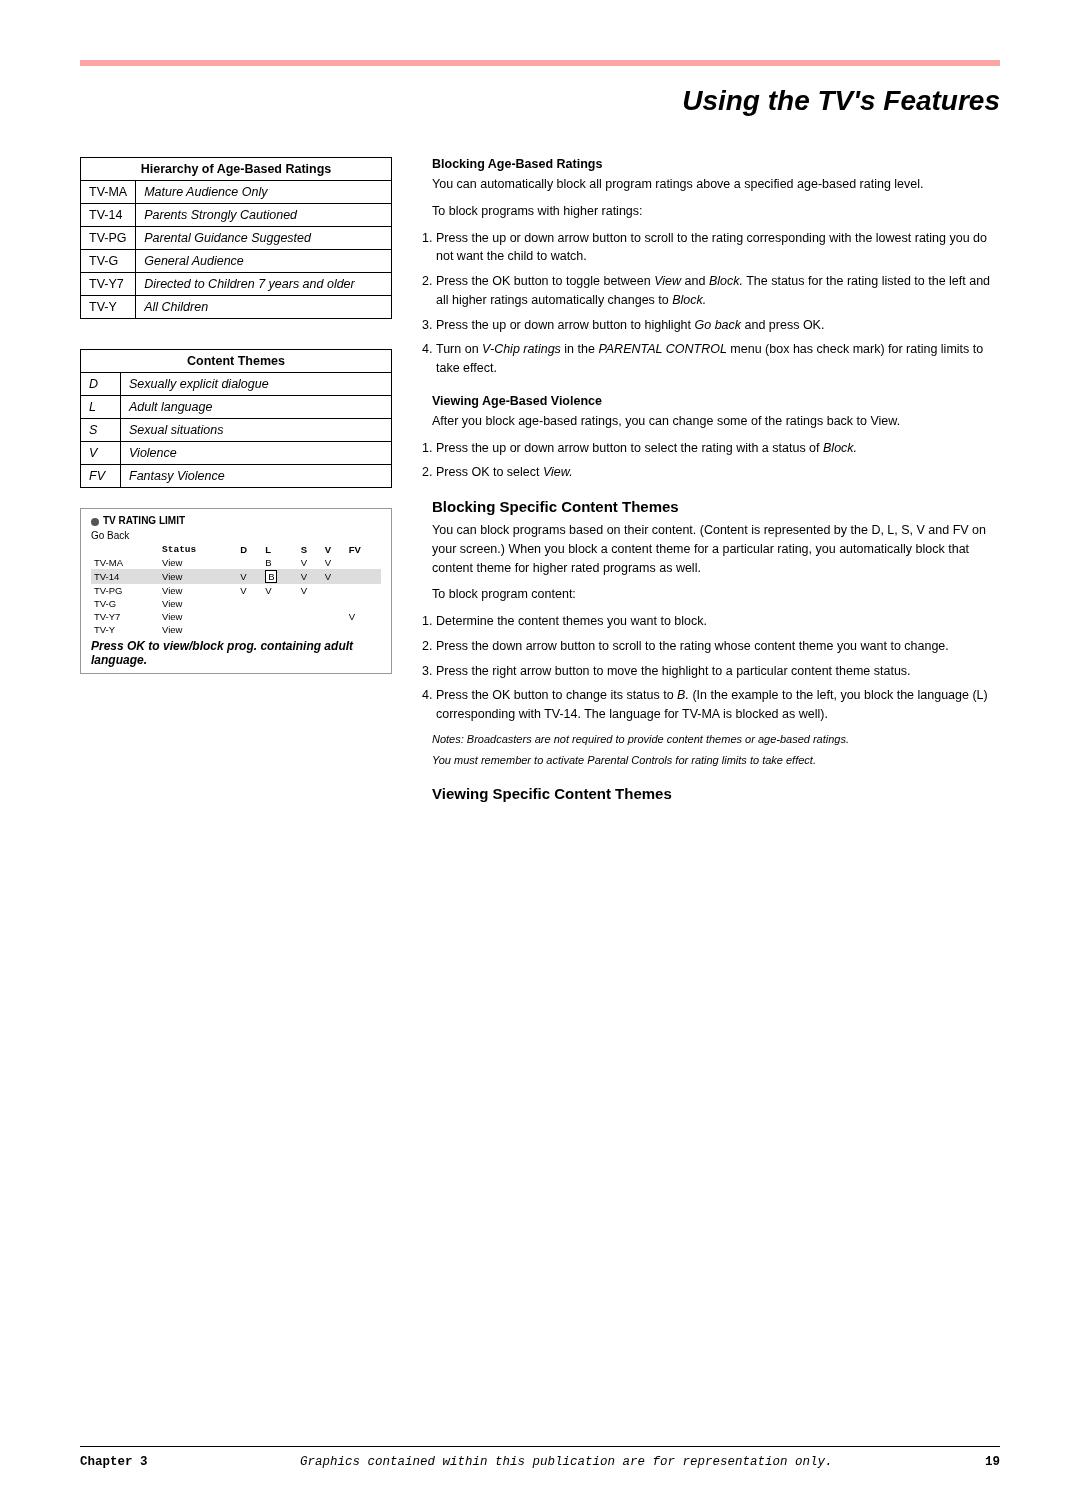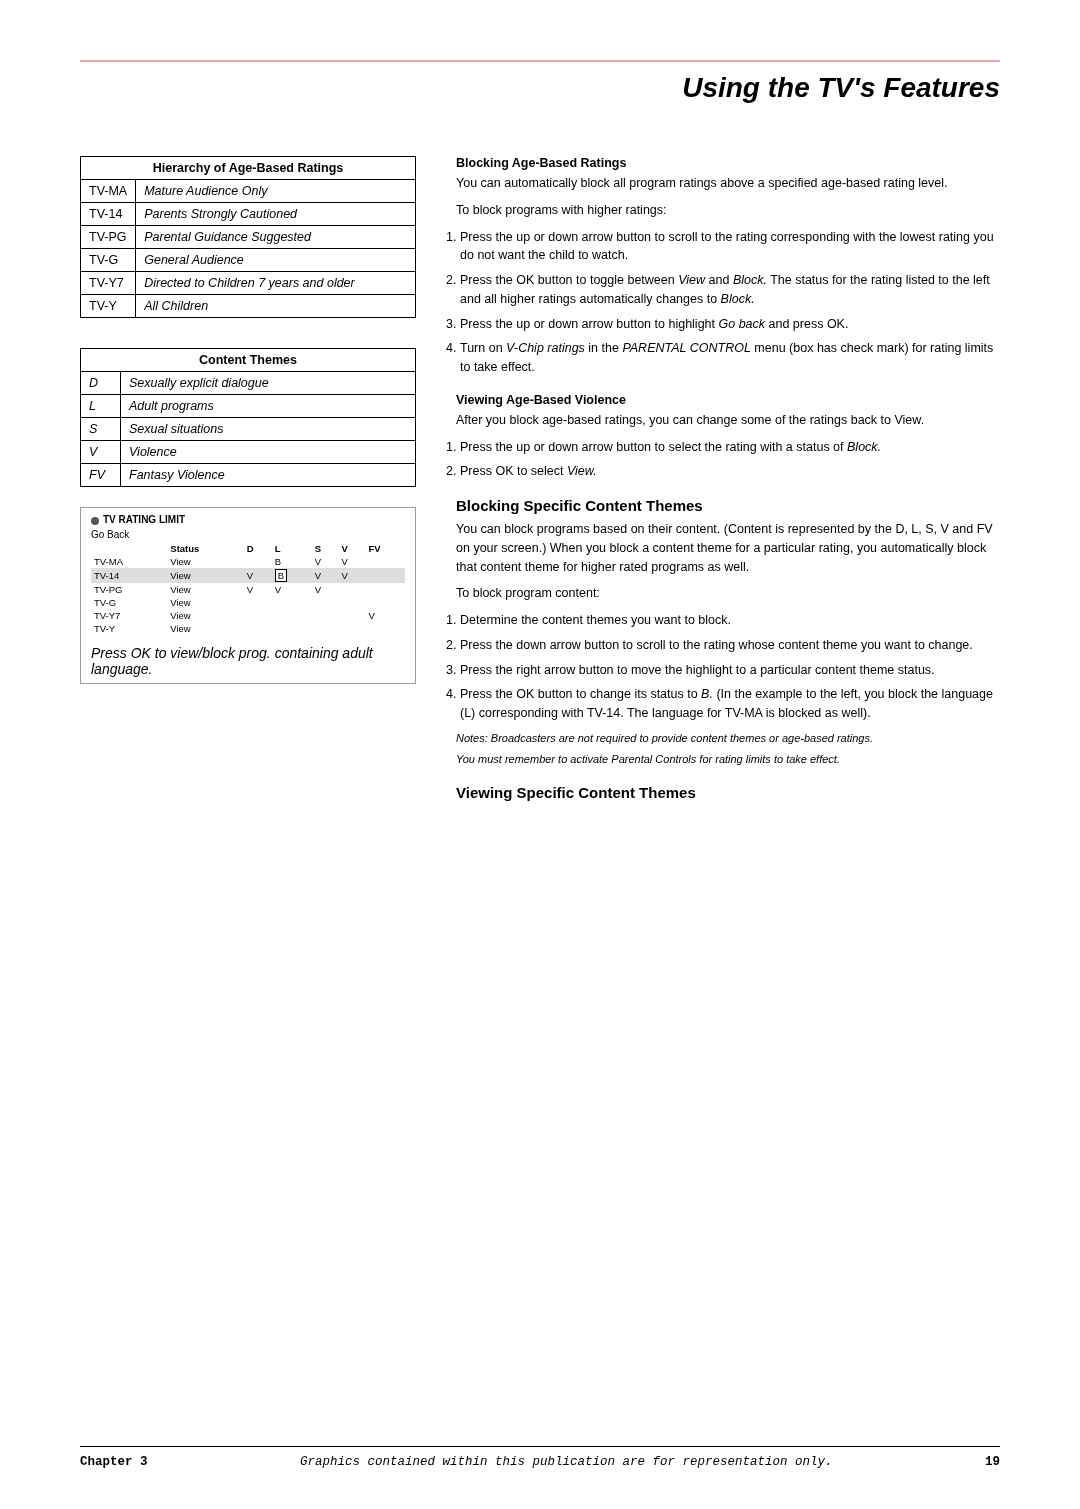--- a/index.html
+++ b/index.html
@@ -17,37 +17,37 @@
       width: 1080px;
       min-height: 1509px;
       background: #fff;
       padding: 60px 80px 60px 80px;
       position: relative;
     }
 
     
     .page-title-section {
       text-align: right;
-      border-top: 2px solid #fca5a5;
-      padding-top: 10px;
-      margin-bottom: 52px;
+      border-top: 6px solid #fca5a5;
+      padding-top: 19px;
+      margin-bottom: 40px;
     }
     .page-title {
       font-size: 28px;
       font-weight: bold;
       font-style: italic;
     }
 
     
     .content-area {
       display: flex;
       gap: 40px;
     }
     .left-col {
-      width: 336px;
+      width: 312px;
       flex-shrink: 0;
     }
     .right-col {
       flex: 1;
     }
 
     
     .ratings-table {
       width: 100%;
       border-collapse: collapse;
@@ -139,22 +139,23 @@
     }
     .screen-mockup .highlight-box {
       border: 1px solid #000;
       display: inline-block;
       padding: 0 2px;
       background: #fff;
       color: #000;
     }
     .screen-mockup .press-ok {
       font-style: italic;
-      font-size: 14px;
-      margin-top: 10px;
+      font-size: 12px;
+      margin-top: 3px;
+      font-weight: bold;
     }
 
     
     .section-heading-bold {
       font-weight: bold;
       font-size: 12.5px;
       margin-bottom: 4px;
     }
     .section-heading-large {
       font-weight: bold;
@@ -265,21 +266,21 @@
             <th colspan="2">Content Themes</th>
           </tr>
         </thead>
         <tbody id="themes-tbody">
         <tr>
               <td>D</td>
               <td>Sexually explicit dialogue</td>
             </tr>
             <tr>
               <td>L</td>
-              <td>Adult programs</td>
+              <td>Adult language</td>
             </tr>
             <tr>
               <td>S</td>
               <td>Sexual situations</td>
             </tr>
             <tr>
               <td>V</td>
               <td>Violence</td>
             </tr>
             <tr>
@@ -292,21 +293,21 @@
       <div class="screen-mockup">
         <div class="screen-title">
           <span class="dot"></span>
           <span>TV RATING LIMIT</span>
         </div>
         <div class="go-back">Go Back</div>
         <table>
           <thead>
             <tr id="screen-header-row">
                 <td style="font-weight: bold;"></td>
-                <td style="font-weight: bold;">Status</td>
+                <td style="font-weight: bold; font-family: Liberation Mono, monospace;">Status</td>
                 <td style="font-weight: bold;">D</td>
                 <td style="font-weight: bold;">L</td>
                 <td style="font-weight: bold;">S</td>
                 <td style="font-weight: bold;">V</td>
                 <td style="font-weight: bold;">FV</td>
               </tr>
           </thead>
           <tbody id="screen-tbody">
               <tr>
                 <td>TV-MA</td>

